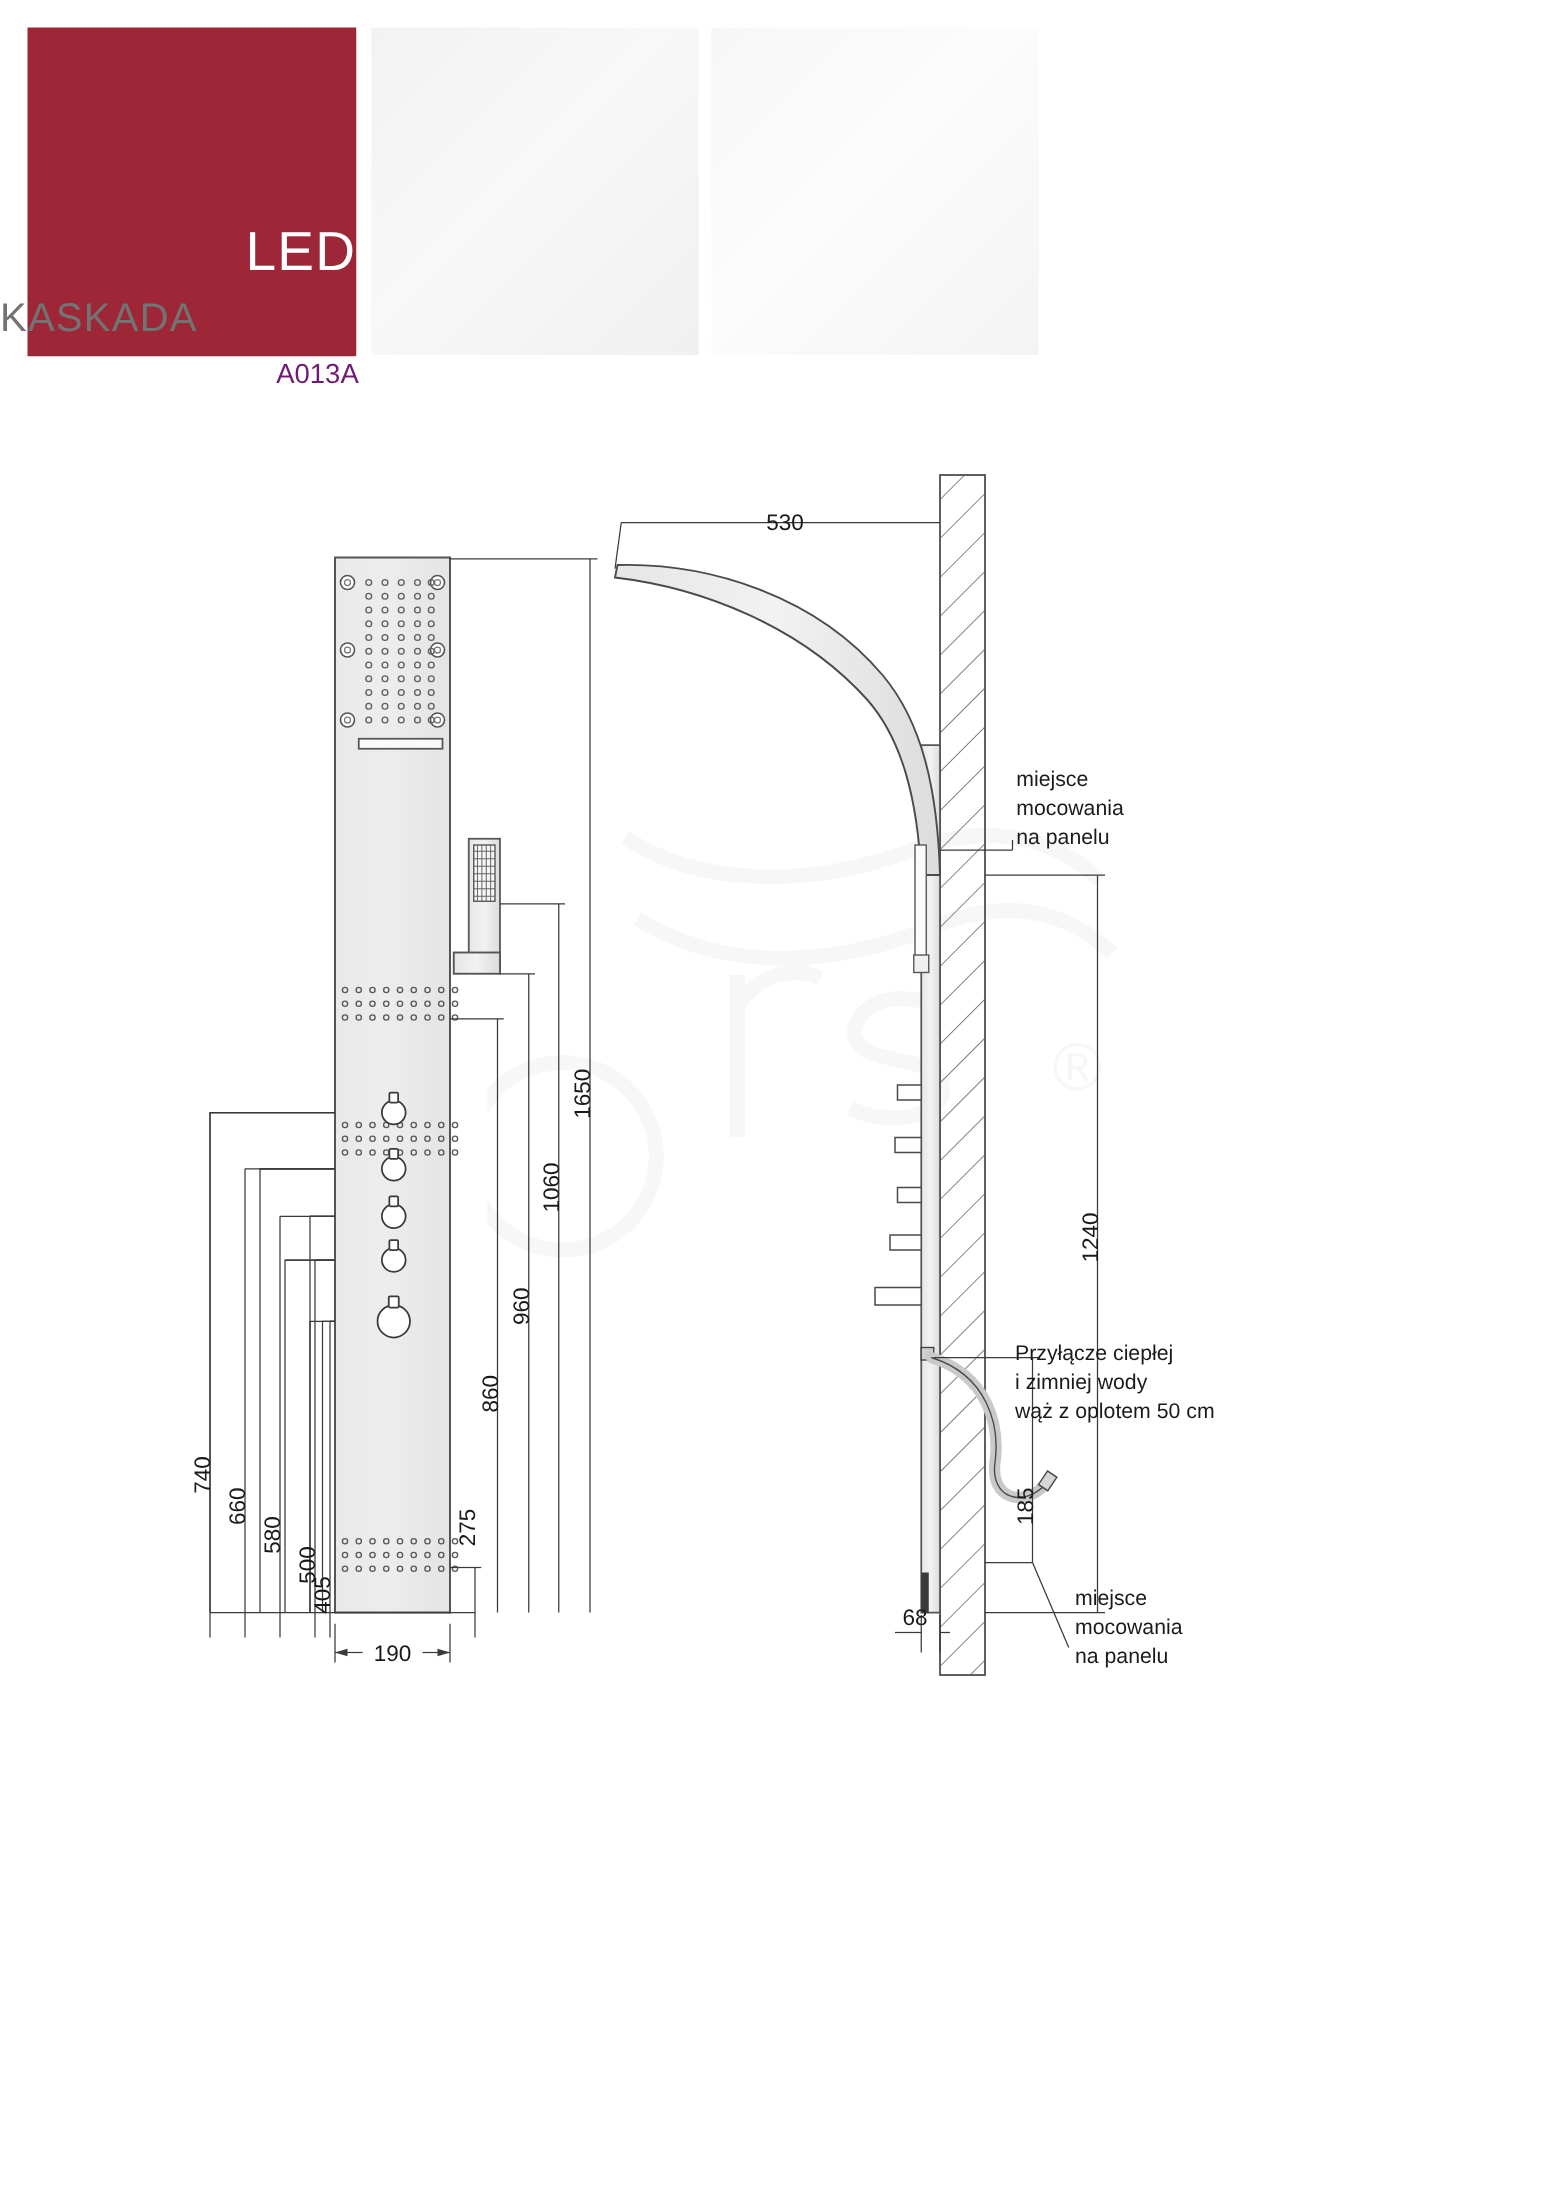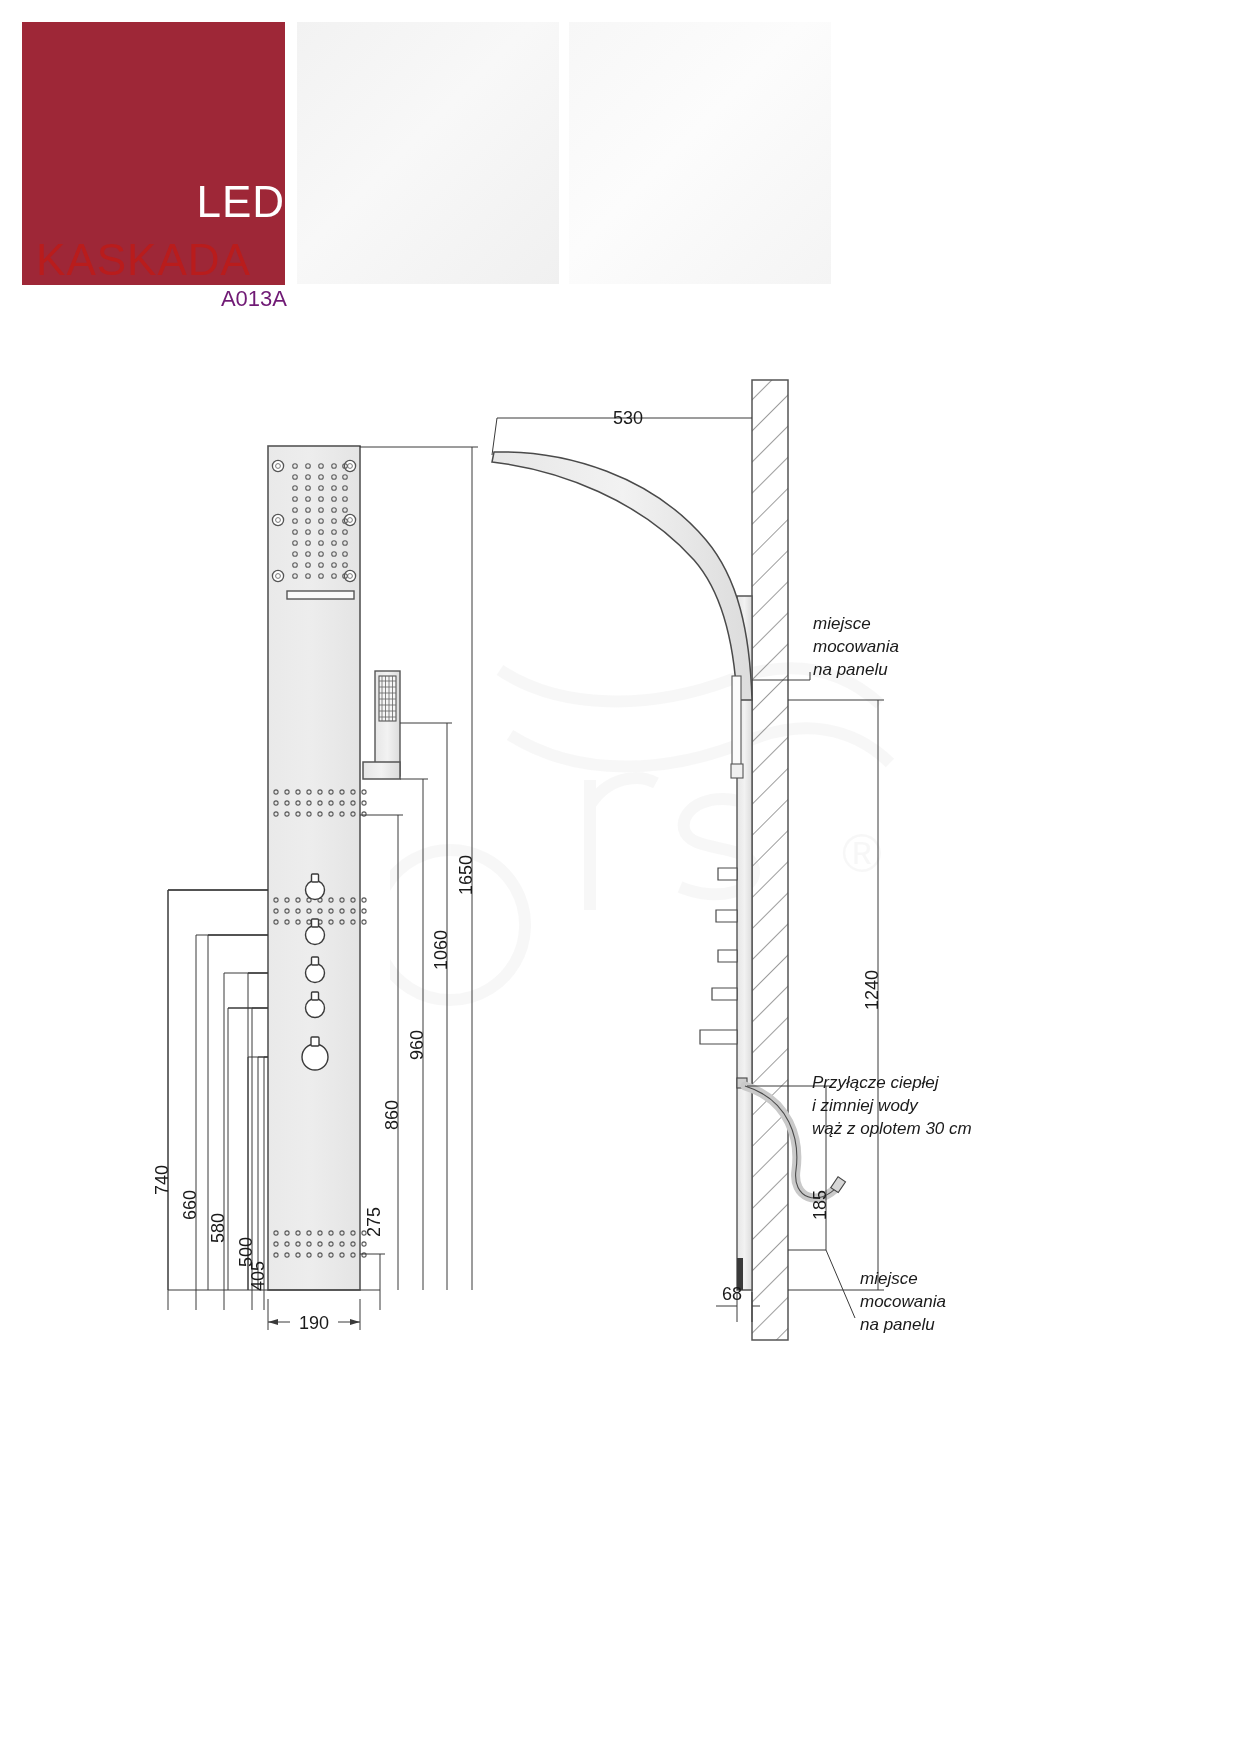--- a/index.html
+++ b/index.html
@@ -35,23 +35,23 @@
     text-align: right;
     color: #ffffff;
     font-size: 44px;
     letter-spacing: 1px;
     line-height: 1;
   }
   .brand-kaskada {
     position: absolute;
     left: 0px; top: 238px;
     width: 287px;
-    text-align: center;
-    color: #b91c1c;
-    font-size: 44px;
+    text-align: left;
+    color: #737373;
+    font-size: 32px;
     letter-spacing: 1px;
     line-height: 1;
   }
   .brand-code {
     position: absolute;
     left: 0px; top: 288px;
     width: 287px;
     text-align: right;
     color: #701a75;
     font-size: 22px;
@@ -70,21 +70,20 @@
   
   .drawing { position: absolute; left: 0; top: 0; width: 1240px; height: 1754px; }
 
   .lbl {
     position: absolute;
     font-family: "Liberation Sans", sans-serif;
     font-size: 17px;
     color: #1a1a1a;
     white-space: pre;
     line-height: 1.35;
-    font-style: italic;
   }
 </style>
 </head>
 <body>
 
 <div class="page">
 
   <div class="header">
     <div class="swatch swatch-red" style="background:#9e2737;"></div>
     <div class="swatch swatch-light s2" style="background:linear-gradient(135deg,#f2f2f2 0%,#f8f8f8 45%,#f0f0f0 100%);"></div>
@@ -414,19 +413,19 @@
     <text x="826" y="1205" transform="rotate(-90,826,1205)" font-family="Liberation Sans, sans-serif" font-size="18" fill="#1a1a1a" text-anchor="middle">185</text>
     <text x="742" y="1300" font-family="Liberation Sans, sans-serif" font-size="18" fill="#1a1a1a" text-anchor="end">68</text>
   </svg>
 
   <div class="lbl" style="left:813px; top:613px;"><span>miejsce
 mocowania
 na panelu</span></div>
 
   <div class="lbl" style="left:812px; top:1072px;"><span>Przyłącze ciepłej
 i zimniej wody
-wąż z oplotem 30 cm</span></div>
+wąż z oplotem 50 cm</span></div>
 
   <div class="lbl" style="left:860px; top:1268px;"><span>miejsce
 mocowania
 na panelu</span></div>
 
 </div>
 
 </body></html>

